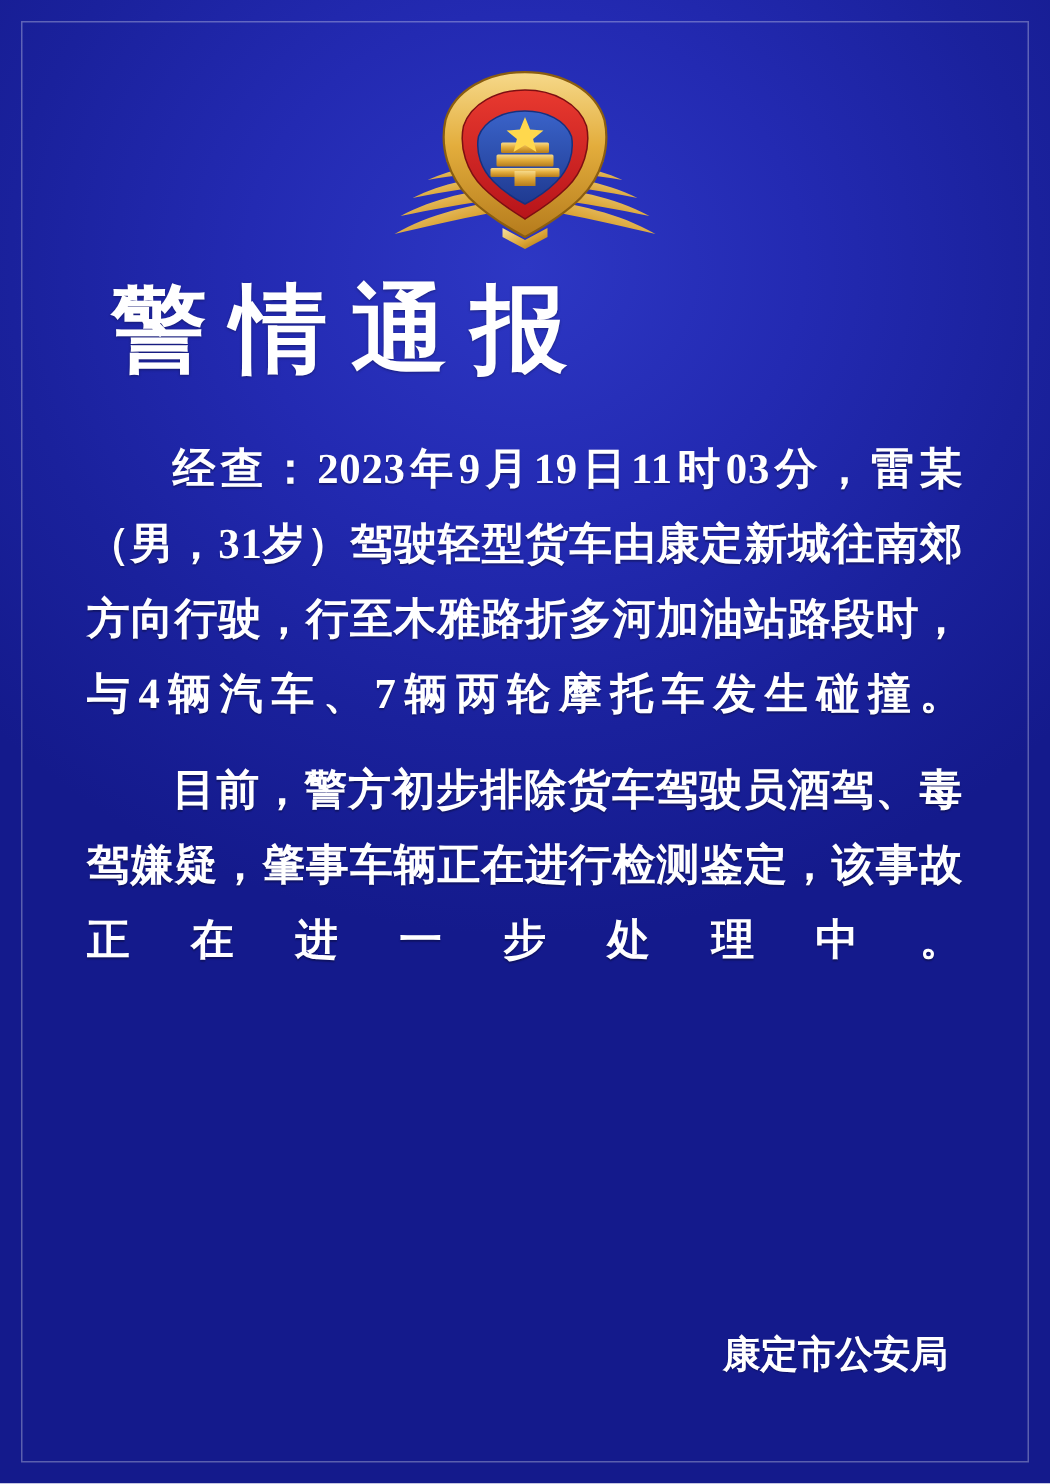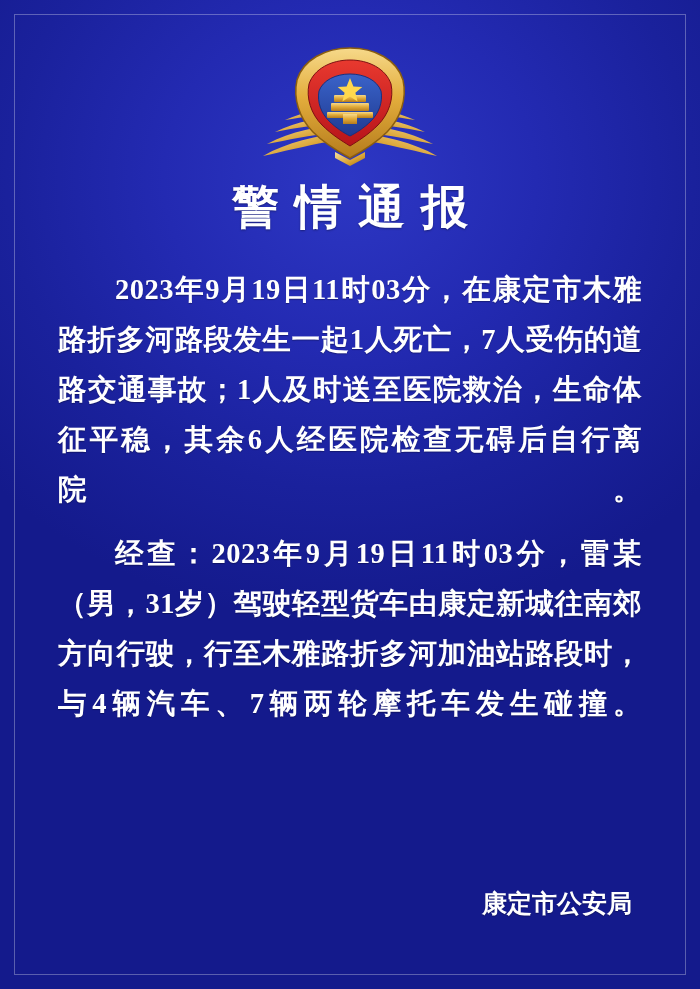--- a/index.html
+++ b/index.html
@@ -53,23 +53,22 @@
   }
   .emblem {
     position: relative;
     width: 230px;
     height: 126px;
   }
   .emblem svg { display: block; }
 
   
   .title {
-    text-align: center;
     color: #ffffff;
-    font-size: 47px;
+    font-size: 64px;
     font-weight: bold;
     letter-spacing: 16px;
     text-indent: 16px;
     margin: 4px 0 26px 0;
     font-family: "Liberation Serif", "DejaVu Serif", serif;
     text-shadow: 0 1px 2px rgba(0,0,0,0.35);
   }
 
   
   .body-text {
@@ -187,22 +186,22 @@
           <polygon fill="#ffd84d" points="115,38 118.4,46.4 127.3,47 120.4,52.7 122.6,61.4 115,56.6 107.4,61.4 109.6,52.7 102.7,47 111.6,46.4"></polygon>
 
           <path d="M100 112 L115 120 L130 112 L130 118 L115 126 L100 118 Z" fill="url(#gold2)"></path>
         </svg>
       </div>
     </div>
 
     <h1 class="title">警情通报</h1>
 
     <div class="body-text">
-      <p>2023年9月19日11时03分，在康定市木雅路折多河路段发生一起1人死亡，7人受伤的道路交通事故；1人及时送至医院救治，生命体征平稳，其余6人经医院检查无碍后自行离院。</p>
       <p>经查：2023年9月19日11时03分，雷某（男，31岁）驾驶轻型货车由康定新城往南郊方向行驶，行至木雅路折多河加油站路段时，与4辆汽车、7辆两轮摩托车发生碰撞。</p>
+      <p>目前，警方初步排除货车驾驶员酒驾、毒驾嫌疑，肇事车辆正在进行检测鉴定，该事故正在进一步处理中。</p>
     </div>
 
     <div class="signature">
       <div>康定市公安局</div>
     </div>
 
   </div>
 </div>
 
 </body></html>

